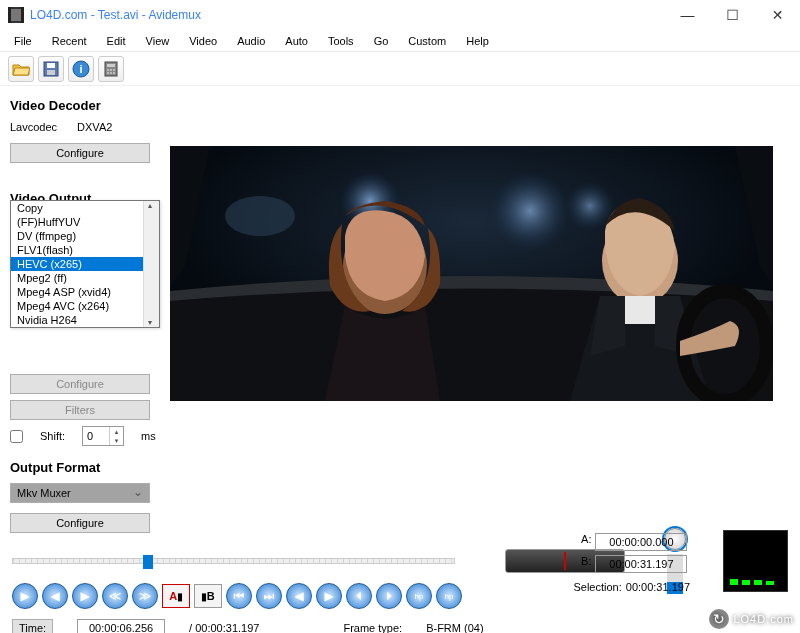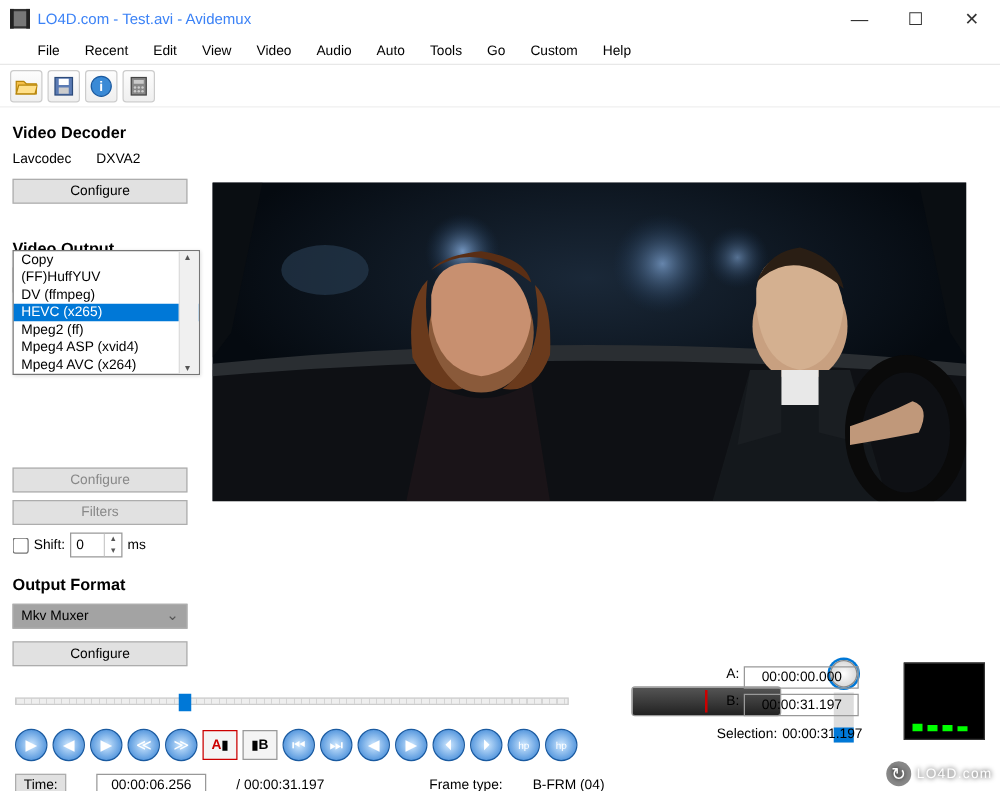--- a/index.html
+++ b/index.html
@@ -4,21 +4,21 @@
 <style>
 * { box-sizing: border-box; margin: 0; padding: 0; font-family: "Segoe UI", Tahoma, sans-serif; font-size: 11px; }
 body { background: #fff; width: 800px; height: 633px; overflow: hidden; position: relative; }
 
 .titlebar { height: 30px; display: flex; align-items: center; padding: 0 0 0 8px; background: #fff; }
 .titlebar .app-icon { width: 16px; height: 16px; margin-right: 6px; }
 .titlebar .title { font-size: 12px; color: #3b82f6; flex: 1; }
 .winbtns { display: flex; height: 100%; }
 .winbtn { width: 45px; display: flex; align-items: center; justify-content: center; font-size: 14px; color: #333; }
 
-.menubar { height: 22px; display: flex; align-items: center; padding: 0 20px; border-bottom: 1px solid #e8e8e8; }
+.menubar { height: 22px; display: flex; align-items: center; padding: 0 4px; border-bottom: 1px solid #e8e8e8; }
 .menubar span { padding: 2px 10px; color: #000; }
 
 .toolbar { height: 34px; display: flex; align-items: center; padding: 2px 8px; gap: 4px; border-bottom: 1px solid #f0f0f0; }
 .tbtn { width: 26px; height: 26px; border: 1px solid #ccc; border-radius: 3px; display: flex; align-items: center; justify-content: center; background: linear-gradient(#fdfdfd,#efefef); }
 
 .main { display: flex; }
 .sidepanel { width: 170px; padding: 6px 10px; }
 .section-title { font-weight: bold; font-size: 13px; margin: 6px 0 8px; }
 .two-labels { display: flex; gap: 20px; margin-bottom: 10px; }
 .btn { background: #e1e1e1; border: 1px solid #adadad; padding: 3px 0; width: 140px; text-align: center; }
@@ -26,21 +26,21 @@
 .combo { background: #a3a3a3; border: 1px solid #adadad; width: 140px; height: 20px; display: flex; align-items: center; padding: 0 6px; position: relative; }
 .combo::after { content: "⌄"; position: absolute; right: 6px; top: 1px; font-size: 12px; color: #555; }
 
 .dropdown-list { position: absolute; top: 200px; left: 10px; width: 150px; border: 1px solid #767676; background: #fff; z-index: 10; box-shadow: 1px 1px 3px rgba(0,0,0,0.15); }
 .dropdown-list .opt { padding: 1px 6px; white-space: nowrap; }
 .dropdown-list .opt.sel { background: #0078d7; color: #fff; }
 .dropdown-list .scroll { position: absolute; right: 0; top: 0; width: 16px; height: 100%; background: #f0f0f0; border-left: 1px solid #ddd; }
 .dropdown-list .scroll::before { content: "▴"; position: absolute; top: 0; left: 4px; font-size: 8px; color: #555; }
 .dropdown-list .scroll::after { content: "▾"; position: absolute; bottom: 0; left: 4px; font-size: 8px; color: #555; }
 
-.shift-row { display: flex; align-items: center; gap: 4px; margin-top: 6px; }
+.shift-row { display: flex; align-items: center; gap: 17px; margin-top: 6px; }
 .shift-row input[type=checkbox]{ width:13px; height:13px; }
 .spinner { border: 1px solid #999; width: 42px; height: 20px; display: flex; align-items: center; padding: 0 4px; position: relative; }
 .spinner .ud { position: absolute; right: 0; top: 0; width: 14px; height: 100%; border-left: 1px solid #ccc; display:flex; flex-direction:column; }
 .spinner .ud span { flex:1; font-size:7px; text-align:center; line-height:9px; color:#555;}
 
 .video-area { flex: 1; padding-top: 60px; }
 .video-frame { width: 603px; height: 255px; background: #0a0f16; position: relative; overflow: hidden; }
 .video-frame svg { width: 100%; height: 100%; }
 
 .bottom { padding: 8px 12px; }
@@ -226,24 +226,26 @@
         <path d="M603 0 L565 0 L590 120 L603 140 Z" fill="#0a0e12"></path>
       </svg>
     </div>
   </div>
 </div>
 
 <div class="dropdown-list">
   <div class="opt">Copy</div>
   <div class="opt">(FF)HuffYUV</div>
   <div class="opt">DV (ffmpeg)</div>
+  <div class="opt">FLV1(flash)</div>
   <div class="opt sel">HEVC (x265)</div>
   <div class="opt">Mpeg2 (ff)</div>
   <div class="opt">Mpeg4 ASP (xvid4)</div>
   <div class="opt">Mpeg4 AVC (x264)</div>
+  <div class="opt">Nvidia H264</div>
   <div class="scroll"></div>
 </div>
 
 <div style="position:absolute; left:10px; top:276px; font-weight:bold">Au</div>
 
 <div class="bottom">
   <div class="timeline">
     <div class="track">
       <div class="ticks"></div>
       <div class="knob"></div>

